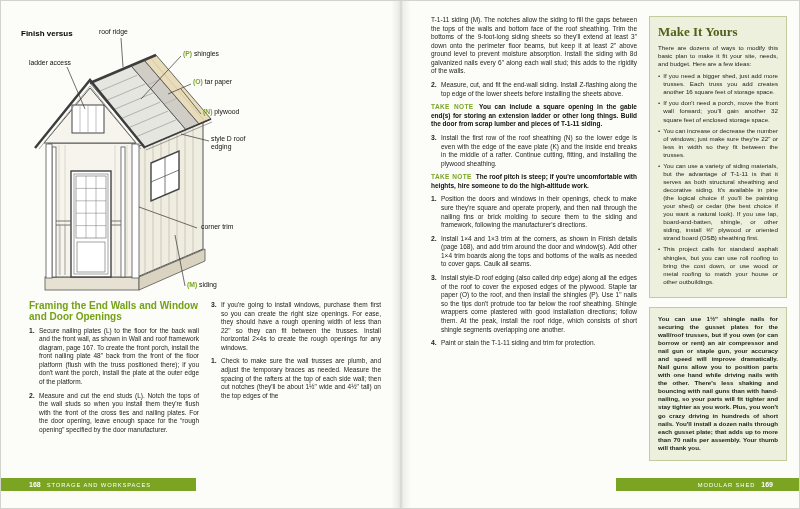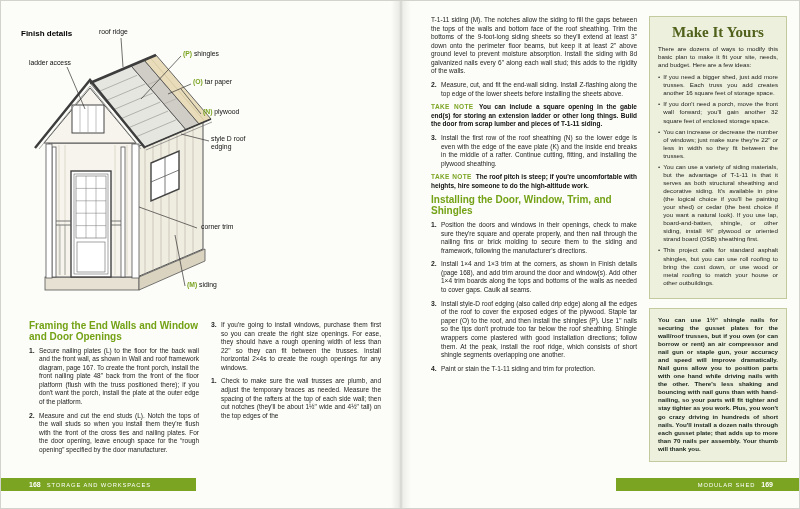--- a/index.html
+++ b/index.html
@@ -31,34 +31,34 @@
 
   
   .diagram { position:absolute; left:14px; top:24px; width:380px; height:292px; }
   .diagram svg { position:absolute; left:0; top:0; }
   .fin-title { position:absolute; left:6px; top:4px; font-size:8px; font-weight:bold; color:#000; }
   .dlabel { position:absolute; font-size:6.8px; line-height:1.15; color:#111; white-space:nowrap; }
   .dlabel .ref { color:var(--accent,#7aa421); font-weight:bold; }
   .dlabel.wrap { white-space:normal; width:44px; }
 
   
-  .lp-cols { position:absolute; left:28px; top:320px; width:352px; display:flex; gap:12px; }
+  .lp-cols { position:absolute; left:28px; top:300px; width:352px; display:flex; gap:12px; }
   .lp-col { flex:1; }
   .mt { margin-top:9px; }
 
   
   .rp-main { position:absolute; left:30px; top:15px; width:206px; }
   .rp-side { position:absolute; left:248px; top:15px; width:138px; }
   .box {
     background:var(--box_bg,#edf0dc); border:1px solid var(--box_border,#c3cb9e);
     padding:7px 8px 8px 8px; margin-bottom:9px;
   }
   .box h3 {
-    font-family:"Liberation Serif", serif; font-size:15px; font-weight:bold;
-    color:var(--box_title,#50611b); text-align:center; margin-bottom:4px;
+    font-family:"Liberation Serif", serif; font-size:13px; font-weight:bold;
+    color:var(--box_title,#50611b); text-align:left; margin-bottom:4px;
   }
   .box .body-text { font-size:6.2px; line-height:1.3; }
   .box ul { list-style:none; margin-top:4px; }
   .box li { display:flex; margin-bottom:3px; font-size:6.2px; line-height:1.3; text-align:justify; }
   .box li .bullet { flex:none; margin-right:3px; color:#333; }
   .box.hand .body-text { font-weight:bold; color:#15201a; }
 
   
   .footer-bar {
     position:absolute; bottom:17px; height:13px; z-index:6;
@@ -182,21 +182,21 @@
           <line x1="52" y1="42" x2="70" y2="84"></line>
           <line x1="166" y1="31" x2="126" y2="74"></line>
           <line x1="176" y1="59" x2="153" y2="69"></line>
           <line x1="186" y1="89" x2="166" y2="64"></line>
           <line x1="194" y1="116" x2="166" y2="109"></line>
           <line x1="182" y1="203" x2="124" y2="182"></line>
           <line x1="170" y1="261" x2="160" y2="210"></line>
         </g>
       </svg>
 
-      <div class="fin-title">Finish details</div>
+      <div class="fin-title">Finish versus</div>
       <div class="dlabel" style="left:84px; top:3px;"><span>roof ridge</span></div>
       <div class="dlabel" style="left:14px; top:34px;"><span>ladder access</span></div>
       <div class="dlabel" style="left:168px; top:25px;"><span class="ref">(P)</span> <span>shingles</span></div>
       <div class="dlabel" style="left:178px; top:53px;"><span class="ref">(O)</span> <span>tar paper</span></div>
       <div class="dlabel" style="left:188px; top:83px;"><span class="ref">(N)</span> <span>plywood</span></div>
       <div class="dlabel wrap" style="left:196px; top:110px;"><span>style D roof edging</span></div>
       <div class="dlabel" style="left:186px; top:198px;"><span>corner trim</span></div>
       <div class="dlabel" style="left:172px; top:256px;"><span class="ref">(M)</span> <span>siding</span></div>
     </div>
 
@@ -248,21 +248,20 @@
       <div class="li body-text">
         <span class="num">3.</span>
         <p>Install the first row of the roof sheathing (N) so the lower edge is even with the edge of the eave plate (K) and the inside end breaks in the middle of a rafter. Continue cutting, fitting, and installing the plywood sheathing.</p>
       </div>
 
       <p class="tn">
         <span class="tn-label">TAKE NOTE</span>
         <span>The roof pitch is steep; if you're uncomfortable with heights, hire someone to do the high-altitude work.</span>
       </p>
 
-      <h2 class="sec mt">Installing the Door, Window, Trim, and Shingles</h2>
 
       <div class="li body-text">
         <span class="num">1.</span>
         <p>Position the doors and windows in their openings, check to make sure they're square and operate properly, and then nail through the nailing fins or brick molding to secure them to the siding and framework, following the manufacturer's directions.</p>
       </div>
       <div class="li body-text">
         <span class="num">2.</span>
         <p>Install 1×4 and 1×3 trim at the corners, as shown in Finish details (page 168), and add trim around the door and window(s). Add other 1×4 trim boards along the tops and bottoms of the walls as needed to cover gaps. Caulk all seams.</p>
       </div>
       <div class="li body-text">

